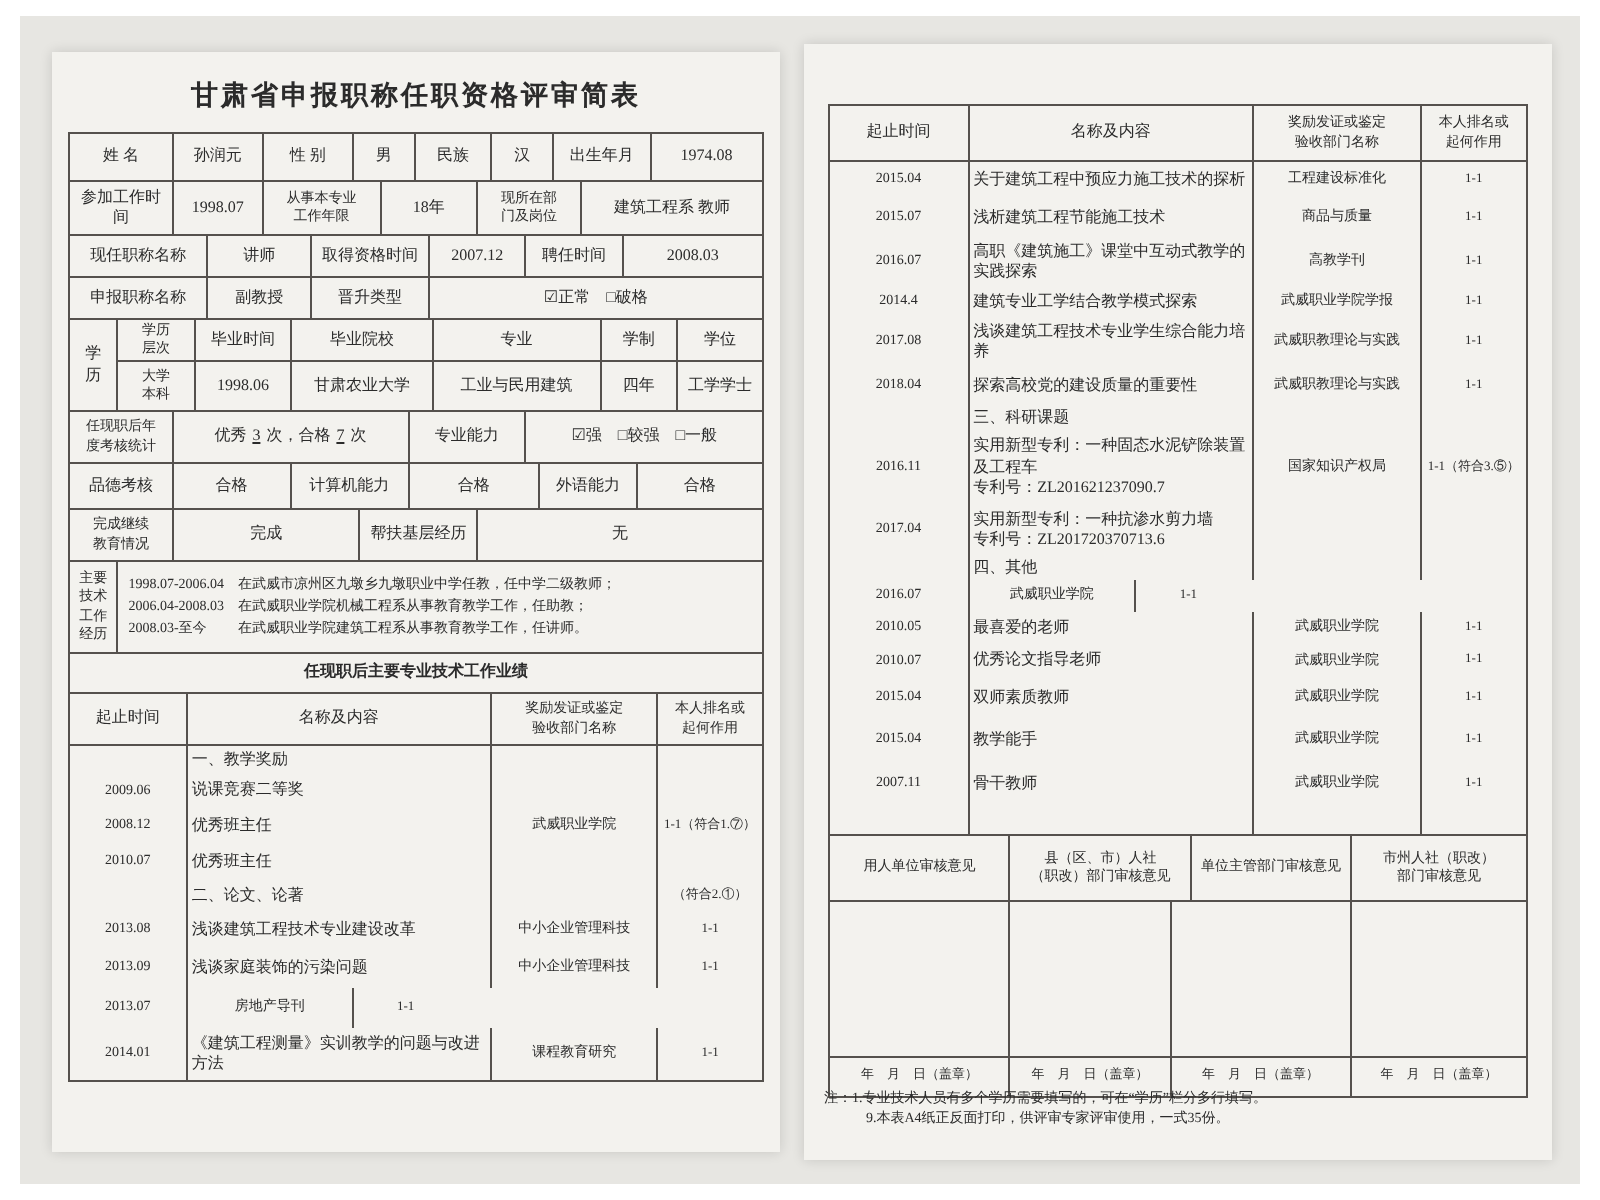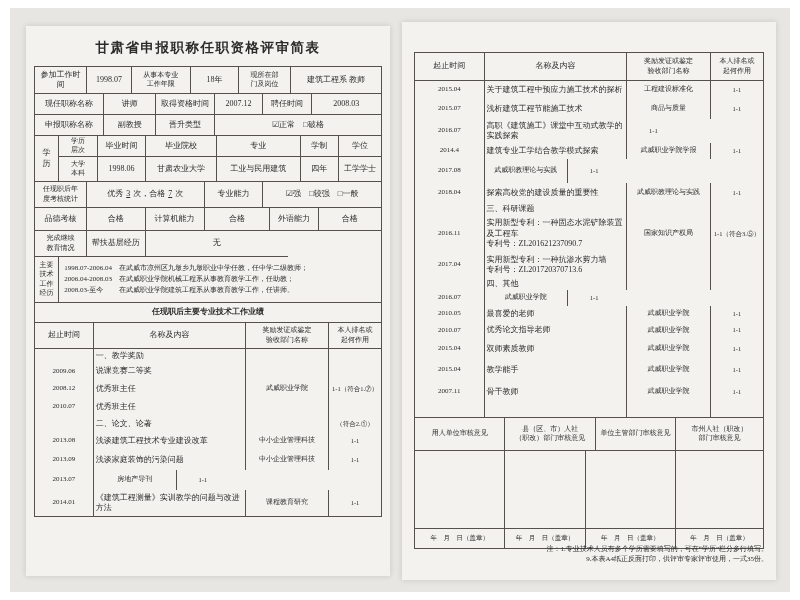--- a/index.html
+++ b/index.html
@@ -21,34 +21,44 @@
   .r > .c:last-child{border-right:none;}
   .nb > .c{border-bottom:none;}
   .bt > .c{border-top:1px solid #55514d;}
   .l{justify-content:flex-start;text-align:left;}
   .pre{white-space:pre-line;}
   .s7{font-size:7px;}
   .s65{font-size:6.5px;}
   .col{display:flex;flex-direction:column;box-sizing:border-box;}
   .u{text-decoration:underline;padding:0 3px;}
   .hist-line{font-size:7px;line-height:1.55;padding-left:3px;text-align:left;}
-  .notes{position:absolute;left:10px;right:8px;font-size:7px;line-height:1.45;text-align:right;}
+  .notes{position:absolute;left:10px;right:8px;font-size:7px;line-height:1.45;text-align:left;}
   .notes .n2{padding-left:21px;}
 </style>
 </head>
 <body>
 
 <div class="wrap">
   <div class="backdrop"></div>
 
   <div class="page" id="page1">
     <div class="title">甘肃省申报职称任职资格评审简表</div>
 
     <div class="t" id="t1">
 
+      <div class="r" style="height:24px">
+        <div class="c" style="width:15%">姓    名</div>
+        <div class="c" style="width:13%">孙润元</div>
+        <div class="c" style="width:13%">性    别</div>
+        <div class="c" style="width:9%">男</div>
+        <div class="c" style="width:11%">民族</div>
+        <div class="c" style="width:9%">汉</div>
+        <div class="c" style="width:14%">出生年月</div>
+        <div class="c" style="width:16%">1974.08</div>
+      </div>
 
       <div class="r" style="height:27px">
         <div class="c" style="width:15%">参加工作时间</div>
         <div class="c" style="width:13%">1998.07</div>
         <div class="c pre s7" style="width:17%">从事本专业
 工作年限</div>
         <div class="c" style="width:14%">18年</div>
         <div class="c pre s7" style="width:15%">现所在部
 门及岗位</div>
         <div class="c" style="width:26%">建筑工程系  教师</div>
@@ -114,20 +124,21 @@
         <div class="c" style="width:17%">合格</div>
         <div class="c" style="width:17%">计算机能力</div>
         <div class="c" style="width:19%">合格</div>
         <div class="c" style="width:14%">外语能力</div>
         <div class="c" style="width:18%">合格</div>
       </div>
 
       <div class="r" style="height:26px">
         <div class="c pre s7" style="width:15%">完成继续
 教育情况</div>
+        <div class="c" style="width:27%">完成</div>
         <div class="c" style="width:17%">帮扶基层经历</div>
         <div class="c" style="width:41%">无</div>
       </div>
 
       <div class="r" style="height:46px">
         <div class="c pre s7" style="width:7%">主要
 技术
 工作
 经历</div>
         <div class="c l col" style="width:93%;justify-content:center;align-items:flex-start">
@@ -226,30 +237,32 @@
       </div>
       <div class="r nb" style="height:20px">
         <div class="c s7" style="width:20%">2015.07</div>
         <div class="c l pre" style="width:41%">浅析建筑工程节能施工技术</div>
         <div class="c s7" style="width:24%">商品与质量</div>
         <div class="c s65" style="width:15%">1-1</div>
       </div>
       <div class="r nb" style="height:24px">
         <div class="c s7" style="width:20%">2016.07</div>
         <div class="c l pre" style="width:41%">高职《建筑施工》课堂中互动式教学的实践探索</div>
+        <div class="c s7" style="width:24%">高教学刊</div>
         <div class="c s65" style="width:15%">1-1</div>
       </div>
       <div class="r nb" style="height:16px">
         <div class="c s7" style="width:20%">2014.4</div>
         <div class="c l pre" style="width:41%">建筑专业工学结合教学模式探索</div>
         <div class="c s7" style="width:24%">武威职业学院学报</div>
         <div class="c s65" style="width:15%">1-1</div>
       </div>
       <div class="r nb" style="height:24px">
         <div class="c s7" style="width:20%">2017.08</div>
+        <div class="c l pre" style="width:41%">浅谈建筑工程技术专业学生综合能力培养</div>
         <div class="c s7" style="width:24%">武威职教理论与实践</div>
         <div class="c s65" style="width:15%">1-1</div>
       </div>
       <div class="r nb" style="height:20px">
         <div class="c s7" style="width:20%">2018.04</div>
         <div class="c l pre" style="width:41%">探索高校党的建设质量的重要性</div>
         <div class="c s7" style="width:24%">武威职教理论与实践</div>
         <div class="c s65" style="width:15%">1-1</div>
       </div>
       <div class="r nb" style="height:13px">

